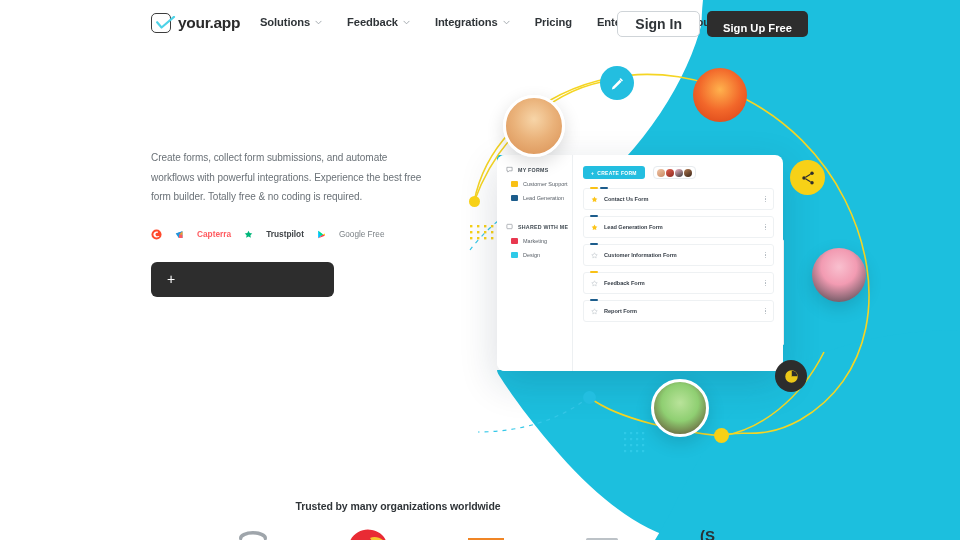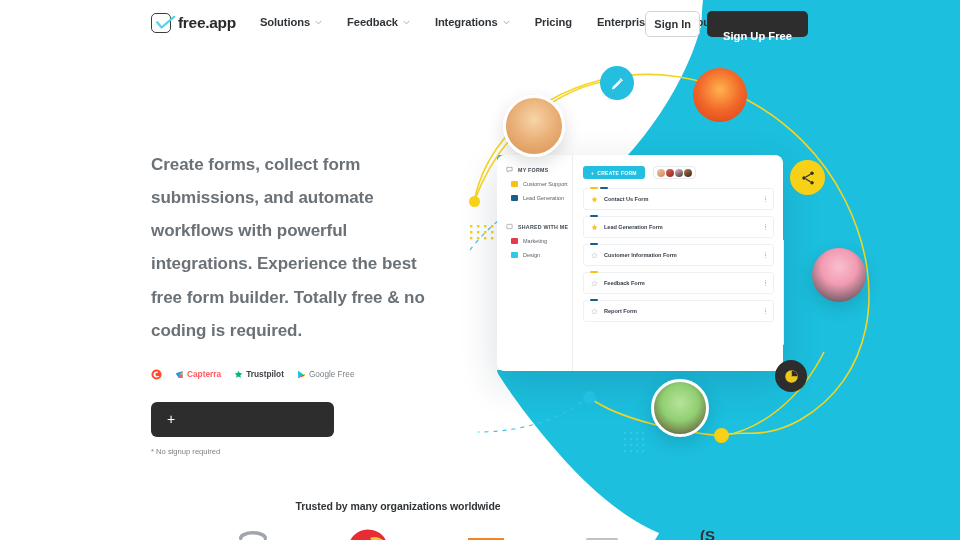--- a/index.html
+++ b/index.html
@@ -43,51 +43,51 @@
     cursor:pointer; white-space:nowrap;
   }
   .chev { width:7px; height:5px; display:block; }
 
   .auth {
     position:absolute; right:152px; top:11px;
     display:flex; align-items:center; gap:7px;
   }
   .btn-signin {
     border:1px solid #cfd4d8; background:#fff; border-radius:5px;
-    padding:0 8px; height:26px; line-height:24px;
-    font-size:11px; font-weight:700; color:#2f3438; cursor:pointer;
+    padding:0 17px; height:26px; line-height:24px;
+    font-size:14px; font-weight:700; color:#2f3438; cursor:pointer;
   }
   .btn-signup {
     border:none; background:#2d2d2d; border-radius:5px;
-    padding:12px 16px; height:26px; line-height:26px;
+    padding:4px 16px; height:26px; line-height:26px;
     font-size:11.2px; font-weight:700; color:#fff; cursor:pointer;
   }
 
   
   .hero-left { position:absolute; left:151px; top:126px; width:300px; z-index:30; }
   .h1 {
     font-size:29.5px; font-weight:700; color:#2b2b2b;
     letter-spacing:-0.9px; line-height:1.12;
   }
   .h1-sub {
     font-size:20.5px; font-weight:700; color:#23C0E4;
     letter-spacing:-0.55px; line-height:1.15; margin-top:8px;
   }
   .lede {
-    margin-top:22px; font-size:17px; line-height:1.95; color:#6a7177;
-    width:278px; letter-spacing:-0.05px;font-weight:bold;
+    margin-top:22px; font-size:10px; line-height:1.95; color:#6a7177;
+    width:278px; letter-spacing:-0.05px;
   }
   .reviews { margin-top:22px; }
   .stars-row { display:flex; align-items:center; gap:3px; }
   .star { width:11px; height:11px; display:block; }
   .reviews-text {
     margin-left:7px; font-size:8.6px; color:#5d646a; font-weight:400; letter-spacing:0.1px;
   }
   .badges { display:flex; align-items:center; gap:13px; margin-top:7px; }
-  .badge { display:flex; align-items:center; gap:3px; font-size:8.3px; font-weight:700; }
+  .badge { display:flex; align-items:center; gap:13px; font-size:8.3px; font-weight:700; }
   .badge.g2 { color:#FF492C; }
   .badge.capterra { color:#FF5A5F; }
   .badge.trustpilot { color:#3f4347; }
   .badge.googleplay { color:#7b8186; font-weight:400; font-size:8.2px; }
 
   .cta {
     margin-top:22px;
     width:183px; height:35px; background:#2d2d2d; border:none; border-radius:6px;
     color:#fff; font-size:11px; font-weight:700; cursor:pointer;
     display:flex; align-items:center; position:relative;
@@ -232,21 +232,21 @@
     </svg>
   </div>
 
   <div class="header">
     <div class="logo-wrap">
       <div class="logo-mark">
         <svg class="logo-check" viewBox="0 0 24 18">
           <path d="M2 7 L7 13 L21 1" stroke="#4ED3E8" stroke-width="2.4" fill="none" stroke-linecap="round" stroke-linejoin="round"></path>
         </svg>
       </div>
-      <span class="logo-text">free.app</span>
+      <span class="logo-text">your.app</span>
     </div>
 
     <nav class="nav">
       <div class="nav-item">
         <span>Solutions</span>
         <svg class="chev" viewBox="0 0 8 5">
           <path d="M1 1 L4 4 L7 1" stroke="#9aa1a7" stroke-width="1" fill="none" stroke-linecap="round"></path>
         </svg>
       </div>
       <div class="nav-item">
@@ -317,21 +317,20 @@
             <path d="M3 22 L16 12 L21 15 Z" fill="#FF3A44"></path>
           </svg>
           <span>Google Free</span>
         </span>
       </div>
     </div>
 
     <button class="cta">
       <span class="plus">+</span>
     </button>
-    <div class="no-signup">* No signup required</div>
   </div>
 
   <div class="mockup">
     <div class="mk-side">
       <div class="mk-sec">
         <svg class="mk-sec-ico" viewBox="0 0 16 16">
           <path d="M2 3h12v8H7l-3 3v-3H2z" fill="none" stroke="#5a6169" stroke-width="1.4"></path>
         </svg>
         <span>MY FORMS</span>
       </div>

